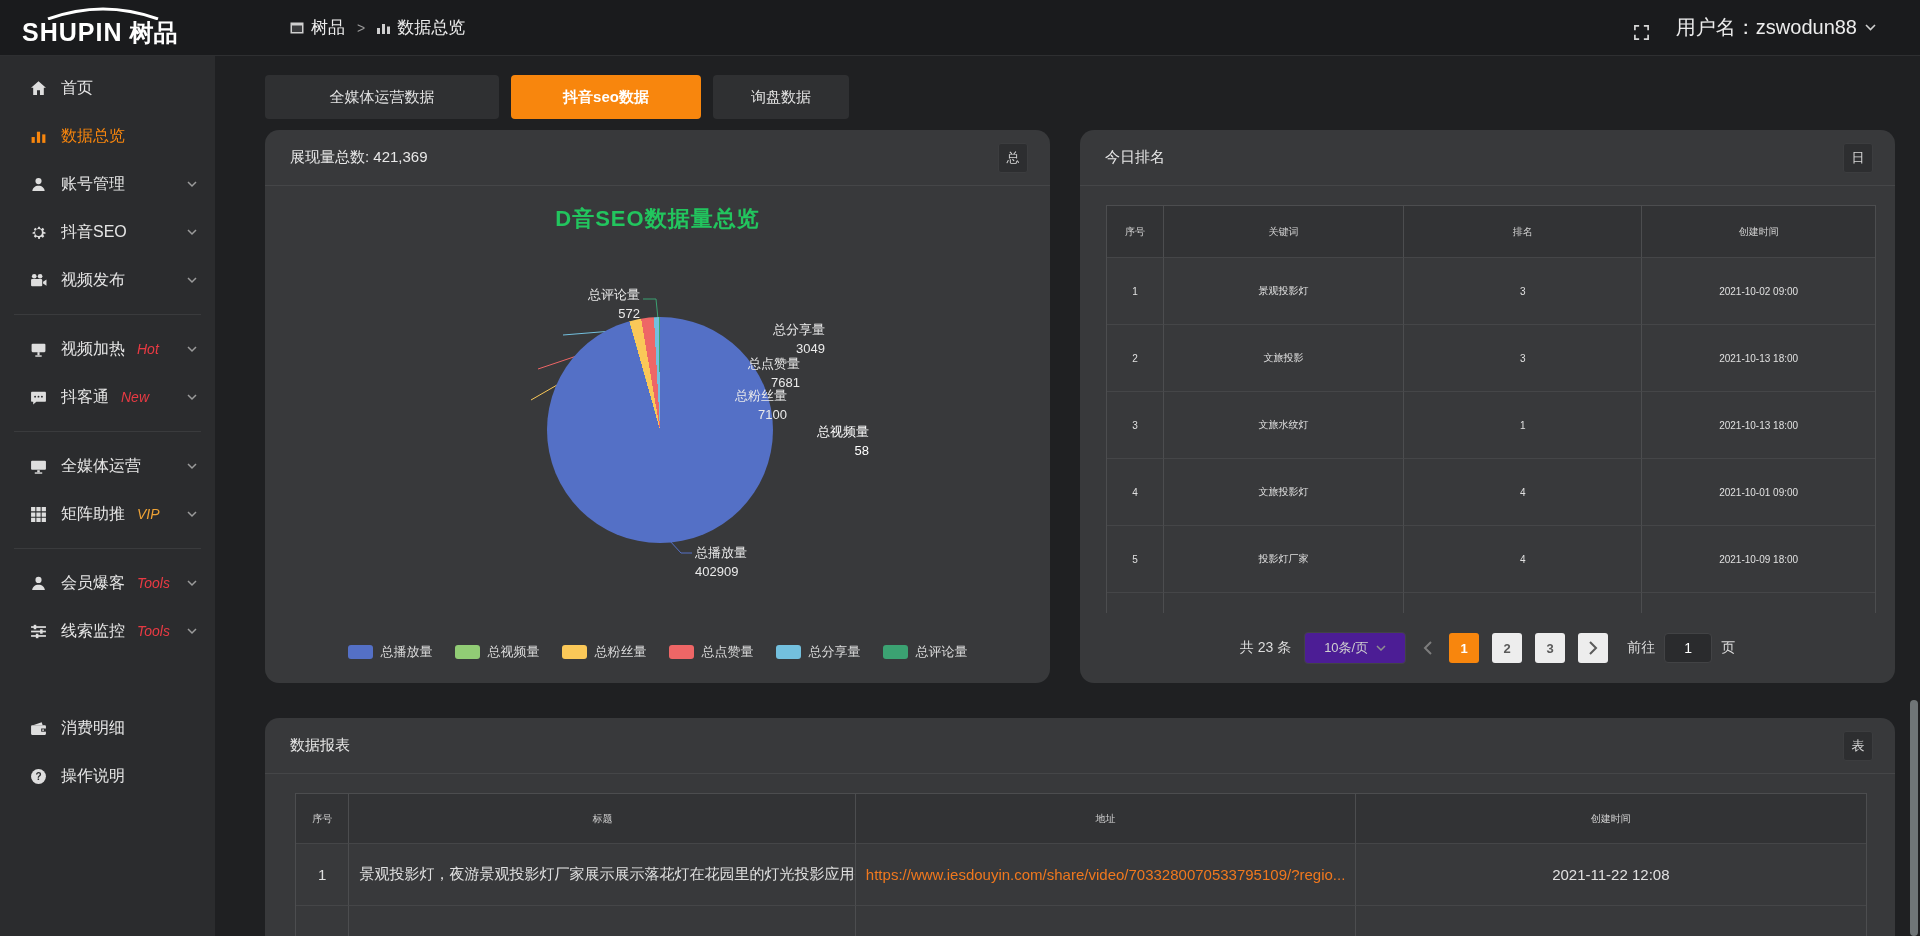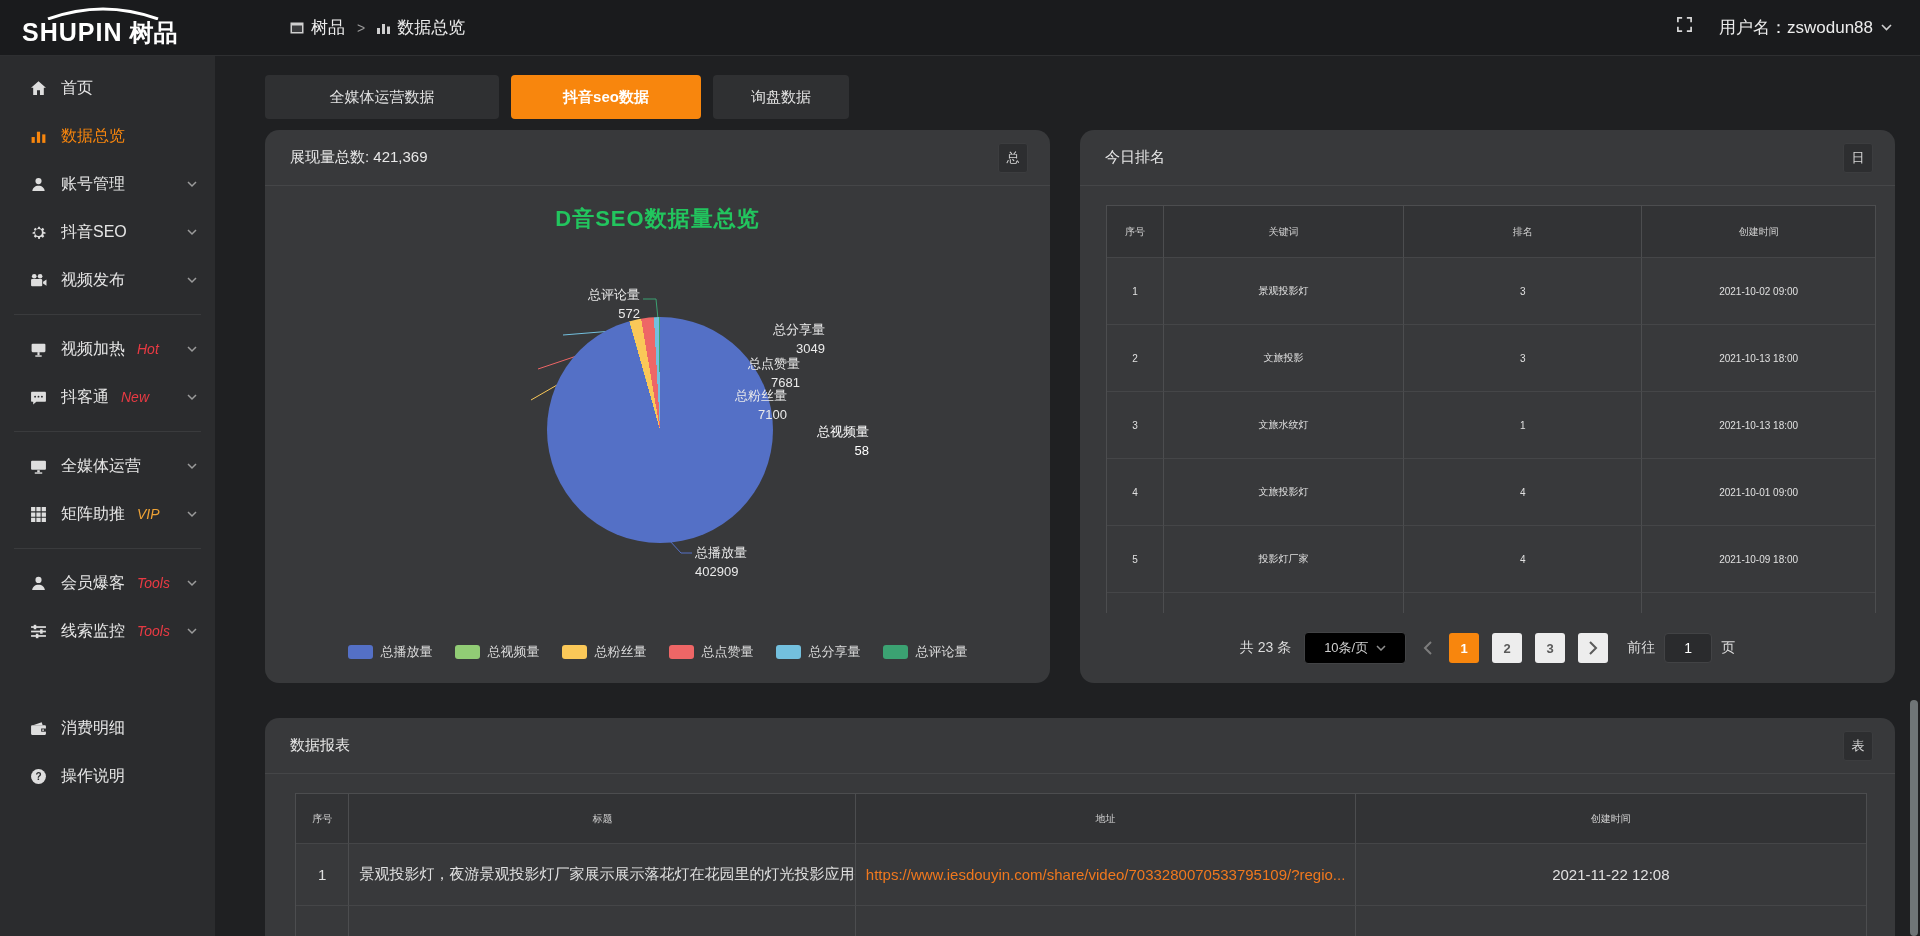--- a/index.html
+++ b/index.html
@@ -16,21 +16,21 @@
   .hdr{position:absolute;left:0;top:0;width:1920px;height:56px;background:var(--header);
        border-bottom:1px solid #2e2f31;display:flex;align-items:center;z-index:30;}
   .logo{width:230px;padding-left:22px;display:flex;flex-direction:column;align-items:flex-start;cursor:pointer;}
   .logo-arc{margin-left:22px;margin-bottom:-3px;}
   .logo-row{display:flex;align-items:baseline;}
   .logo-en{color:#fff;font-size:25px;font-weight:800;letter-spacing:1px;}
   .logo-cn{color:#fff;font-size:24px;font-weight:800;margin-left:7px;}
   .bc{display:flex;align-items:center;gap:12px;margin-left:60px;color:var(--text);font-size:17px;}
   .bc-item{display:flex;align-items:center;gap:7px;cursor:pointer;color:#ececec;}
   .bc-sep{color:#9a9a9a;font-size:14px;}
-  .hdr-right{margin-left:auto;display:flex;align-items:flex-start;gap:26px;padding-right:28px;color:#ececec;font-size:17px;}
+  .hdr-right{margin-left:auto;display:flex;align-items:flex-end;gap:26px;padding-right:44px;color:#ececec;font-size:20px;}
   .fs-btn{display:flex;cursor:pointer;}
   .user{display:flex;align-items:center;gap:8px;cursor:pointer;}
 
   
   .sb{position:absolute;left:0;top:56px;width:215px;height:880px;background:var(--sidebar);padding-top:8px;z-index:20;}
   .s-item{height:48px;display:flex;align-items:center;padding:0 18px 0 30px;color:#e6e6e6;
           font-size:16px;cursor:pointer;position:relative;}
   .s-item .s-ic{width:17px;height:17px;margin-right:14px;flex:0 0 auto;color:#dedede;}
   .s-item.active{color:var(--orange);}
   .s-item.active .s-ic{color:var(--orange);}
@@ -79,21 +79,21 @@
   .rk-table .tr{grid-template-columns:7.4% 31.3% 31% 30.3%;}
   .td,.th{display:flex;align-items:center;justify-content:center;color:#e0e0e0;font-size:10px;
           border-right:1px solid var(--border);border-bottom:1px solid var(--row-border);
           overflow:hidden;white-space:nowrap;}
   .td:last-child,.th:last-child{border-right:none;}
   .th{height:52px;background:var(--thead);color:#d2d2d2;}
   .rk-table .td{height:67px;}
   .tr.partial .td{height:20px;border-bottom:none;}
   .pagination{position:absolute;left:0;top:502px;width:815px;display:flex;align-items:center;
               justify-content:center;gap:13px;color:#dcdcdc;font-size:14px;}
-  .pg-select{width:102px;height:32px;background:#000000;border:1px solid #424345;border-radius:4px;
+  .pg-select{width:102px;height:32px;background:#4c1d95;border:1px solid #424345;border-radius:4px;
              display:flex;align-items:center;justify-content:center;gap:8px;color:#cfcfcf;
              font-size:13px;cursor:pointer;}
   .pg-prev{color:#7d7d7d;display:flex;margin:0 4px;cursor:default;}
   .pg-btn{width:30px;height:30px;border:none;border-radius:3px;background:#ededed;color:#5a5a5a;
           font-size:13px;font-weight:700;cursor:pointer;display:flex;align-items:center;justify-content:center;}
   .pg-btn.active{background:var(--orange);color:#fff;}
   .pg-goto{margin-left:6px;display:flex;align-items:center;gap:9px;}
   .pg-input{width:48px;height:30px;background:#2a2b2d;border:1px solid #424345;border-radius:4px;
             color:#fff;text-align:center;font-size:14px;}
 

